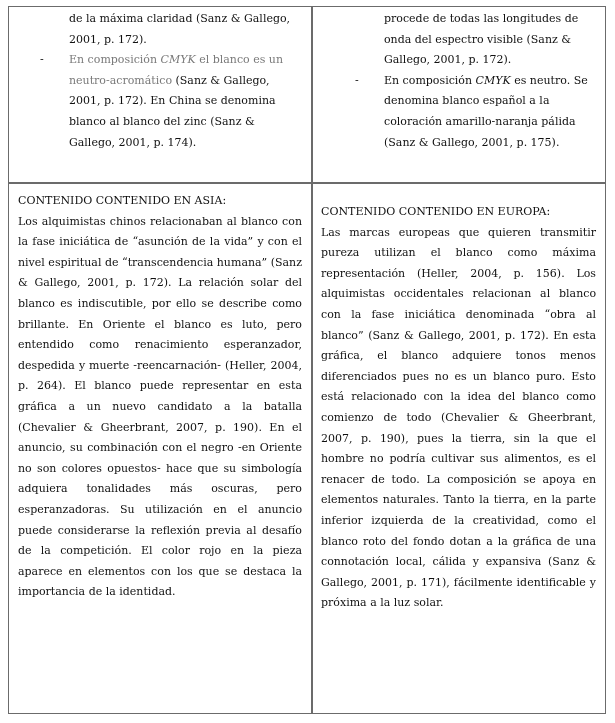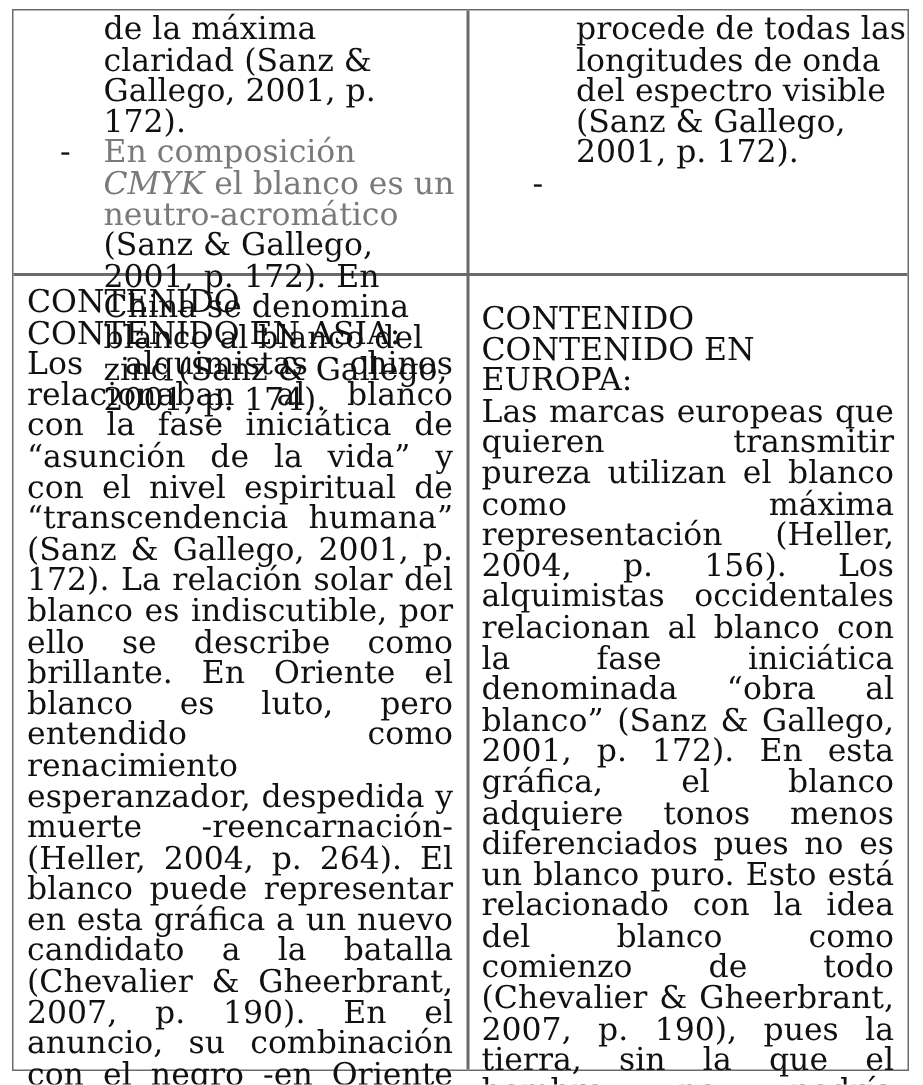--- a/index.html
+++ b/index.html
@@ -2,21 +2,21 @@
 <html><head>
 <meta charset="utf-8">
 <style>
   html, body { margin: 0; padding: 0; background: #ffffff; }
   body { width: 615px; height: 723px; position: relative; overflow: hidden;
          font-family: "DejaVu Serif", "Liberation Serif", serif; color: #111; }
   .table { position: absolute; left: 8px; top: 6px; width: 598px; height: 708px;
            border: 1.5px solid #6b6b6b; box-sizing: border-box; }
   .vline { position: absolute; left: 302px; top: 0; bottom: 0; width: 1.5px; background: #6b6b6b; }
   .hline { position: absolute; left: 0; right: 0; top: 175px; height: 1.5px; background: #6b6b6b; }
-  .cell { position: absolute; box-sizing: border-box; font-size: 21px; line-height: 20.6px; }
+  .cell { position: absolute; box-sizing: border-box; font-size: 11px; line-height: 20.6px; }
   .c-tl { left: 0; top: 0; width: 302px; height: 175px; padding: 2px 8px 0 8px; }
   .c-tr { left: 315px; top: 0; width: 293px; height: 175px; padding: 2px 8px 0 8px; }
   .c-bl { left: 0; top: 177px; width: 302px; padding: 7px 9px 0 9px; }
   .c-br { left: 303px; top: 177px; width: 293px; padding: 18px 9px 0 9px; }
   .cont { padding-left: 52px; }
   .bullet { display: flex; }
   .dash { width: 52px; flex: 0 0 52px; text-align: left; padding-left: 23px; box-sizing: border-box; }
   .btext { flex: 1; }
   .gray { color: #7a7a7a; }
   .justify { text-align: justify; }
@@ -35,20 +35,21 @@
     <div class="bullet">
       <span class="dash">-</span>
       <span class="btext"><span class="gray">En composición </span><em class="gray">CMYK</em><span class="gray"> el blanco es un neutro-acromático</span><span> (Sanz &amp; Gallego, 2001, p. 172). En China se denomina blanco al blanco del zinc (Sanz &amp; Gallego, 2001, p. 174).</span></span>
     </div>
   </div>
 
   <div class="cell c-tr">
     <div class="cont">procede de todas las longitudes de onda del espectro visible (Sanz &amp; Gallego, 2001, p. 172).</div>
     <div class="bullet">
       <span class="dash">-</span>
+      <span class="btext"><span>En composición </span><em>CMYK</em><span> es neutro. Se denomina blanco español a la coloración amarillo-naranja pálida (Sanz &amp; Gallego, 2001, p. 175).</span></span>
     </div>
   </div>
 
   <div class="cell c-bl">
     <div class="heading">CONTENIDO CONTENIDO EN ASIA:</div>
     <div class="justify">Los alquimistas chinos relacionaban al blanco con la fase iniciática de “asunción de la vida” y con el nivel espiritual de “transcendencia humana” (Sanz &amp; Gallego, 2001, p. 172). La relación solar del blanco es indiscutible, por ello se describe como brillante. En Oriente el blanco es luto, pero entendido como renacimiento esperanzador, despedida y muerte -reencarnación- (Heller, 2004, p. 264). El blanco puede representar en esta gráfica a un nuevo candidato a la batalla (Chevalier &amp; Gheerbrant, 2007, p. 190). En el anuncio, su combinación con el negro -en Oriente no son colores opuestos- hace que su simbología adquiera tonalidades más oscuras, pero esperanzadoras. Su utilización en el anuncio puede considerarse la reflexión previa al desafío de la competición. El color rojo en la pieza aparece en elementos con los que se destaca la importancia de la identidad.</div>
   </div>
 
   <div class="cell c-br">
     <div class="heading">CONTENIDO CONTENIDO EN EUROPA:</div>

